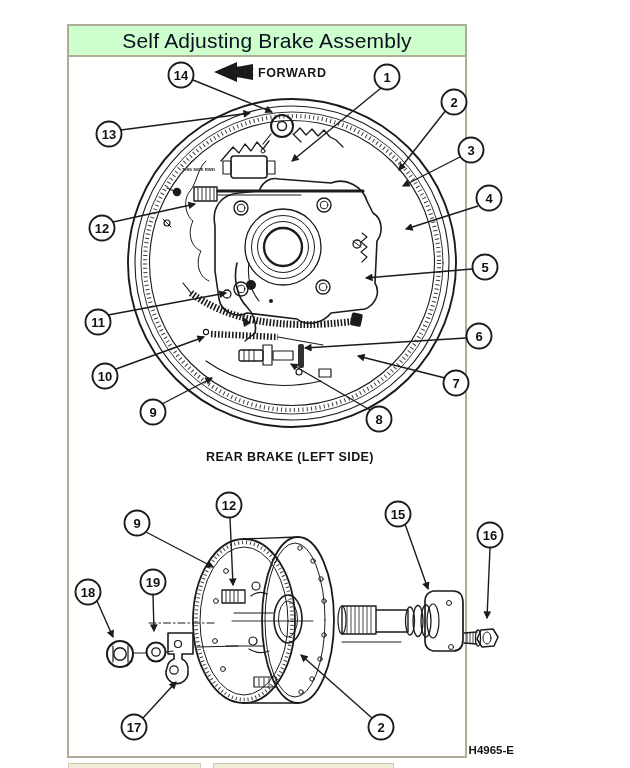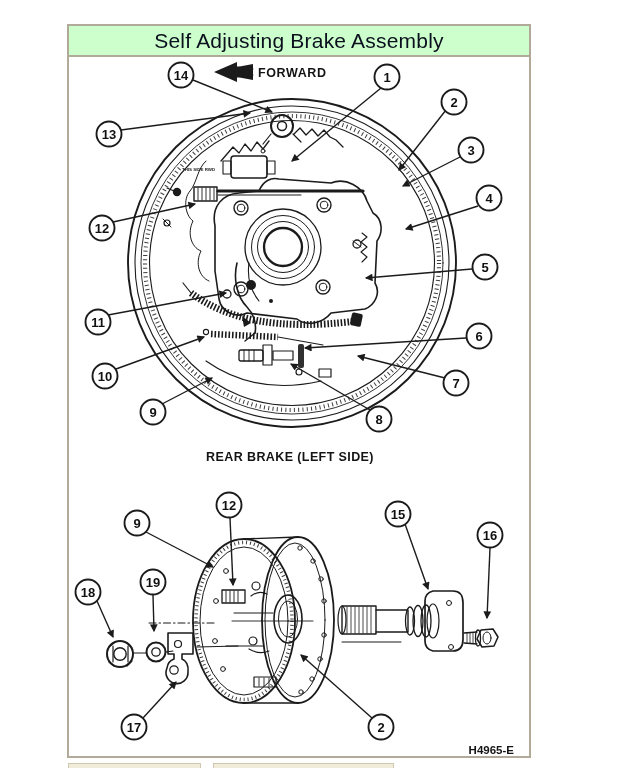--- a/index.html
+++ b/index.html
@@ -1,21 +1,21 @@
 <!DOCTYPE html>
 <html><head>
 <meta charset="utf-8">
 <style>
   html,body{margin:0;padding:0;}
   body{
     width:630px;height:768px;background:#ffffff;overflow:hidden;position:relative;
     font-family:"Liberation Sans",sans-serif;
   }
   .frame{
-    position:absolute;left:67px;top:24px;width:464px;box-sizing:border-box;
+    position:absolute;left:67px;top:24px;width:400px;box-sizing:border-box;
     border:2px solid #b2aa98;background:#fff;
   }
   .hdr{
     height:29px;background:#ccffcc;border-bottom:2px solid #b2aa98;
     display:flex;align-items:center;justify-content:center;
   }
   .hdr-title{
     font-size:21px;color:#0c0f1e;letter-spacing:0.2px;white-space:nowrap;
   }
   .cell{position:relative;height:699px;background:#fff;}

